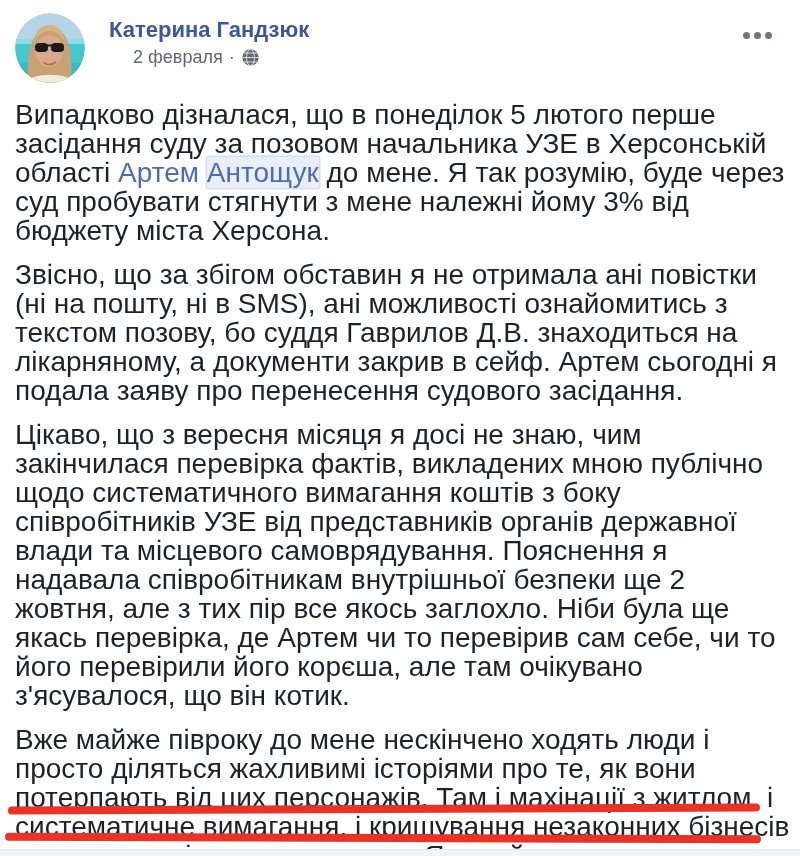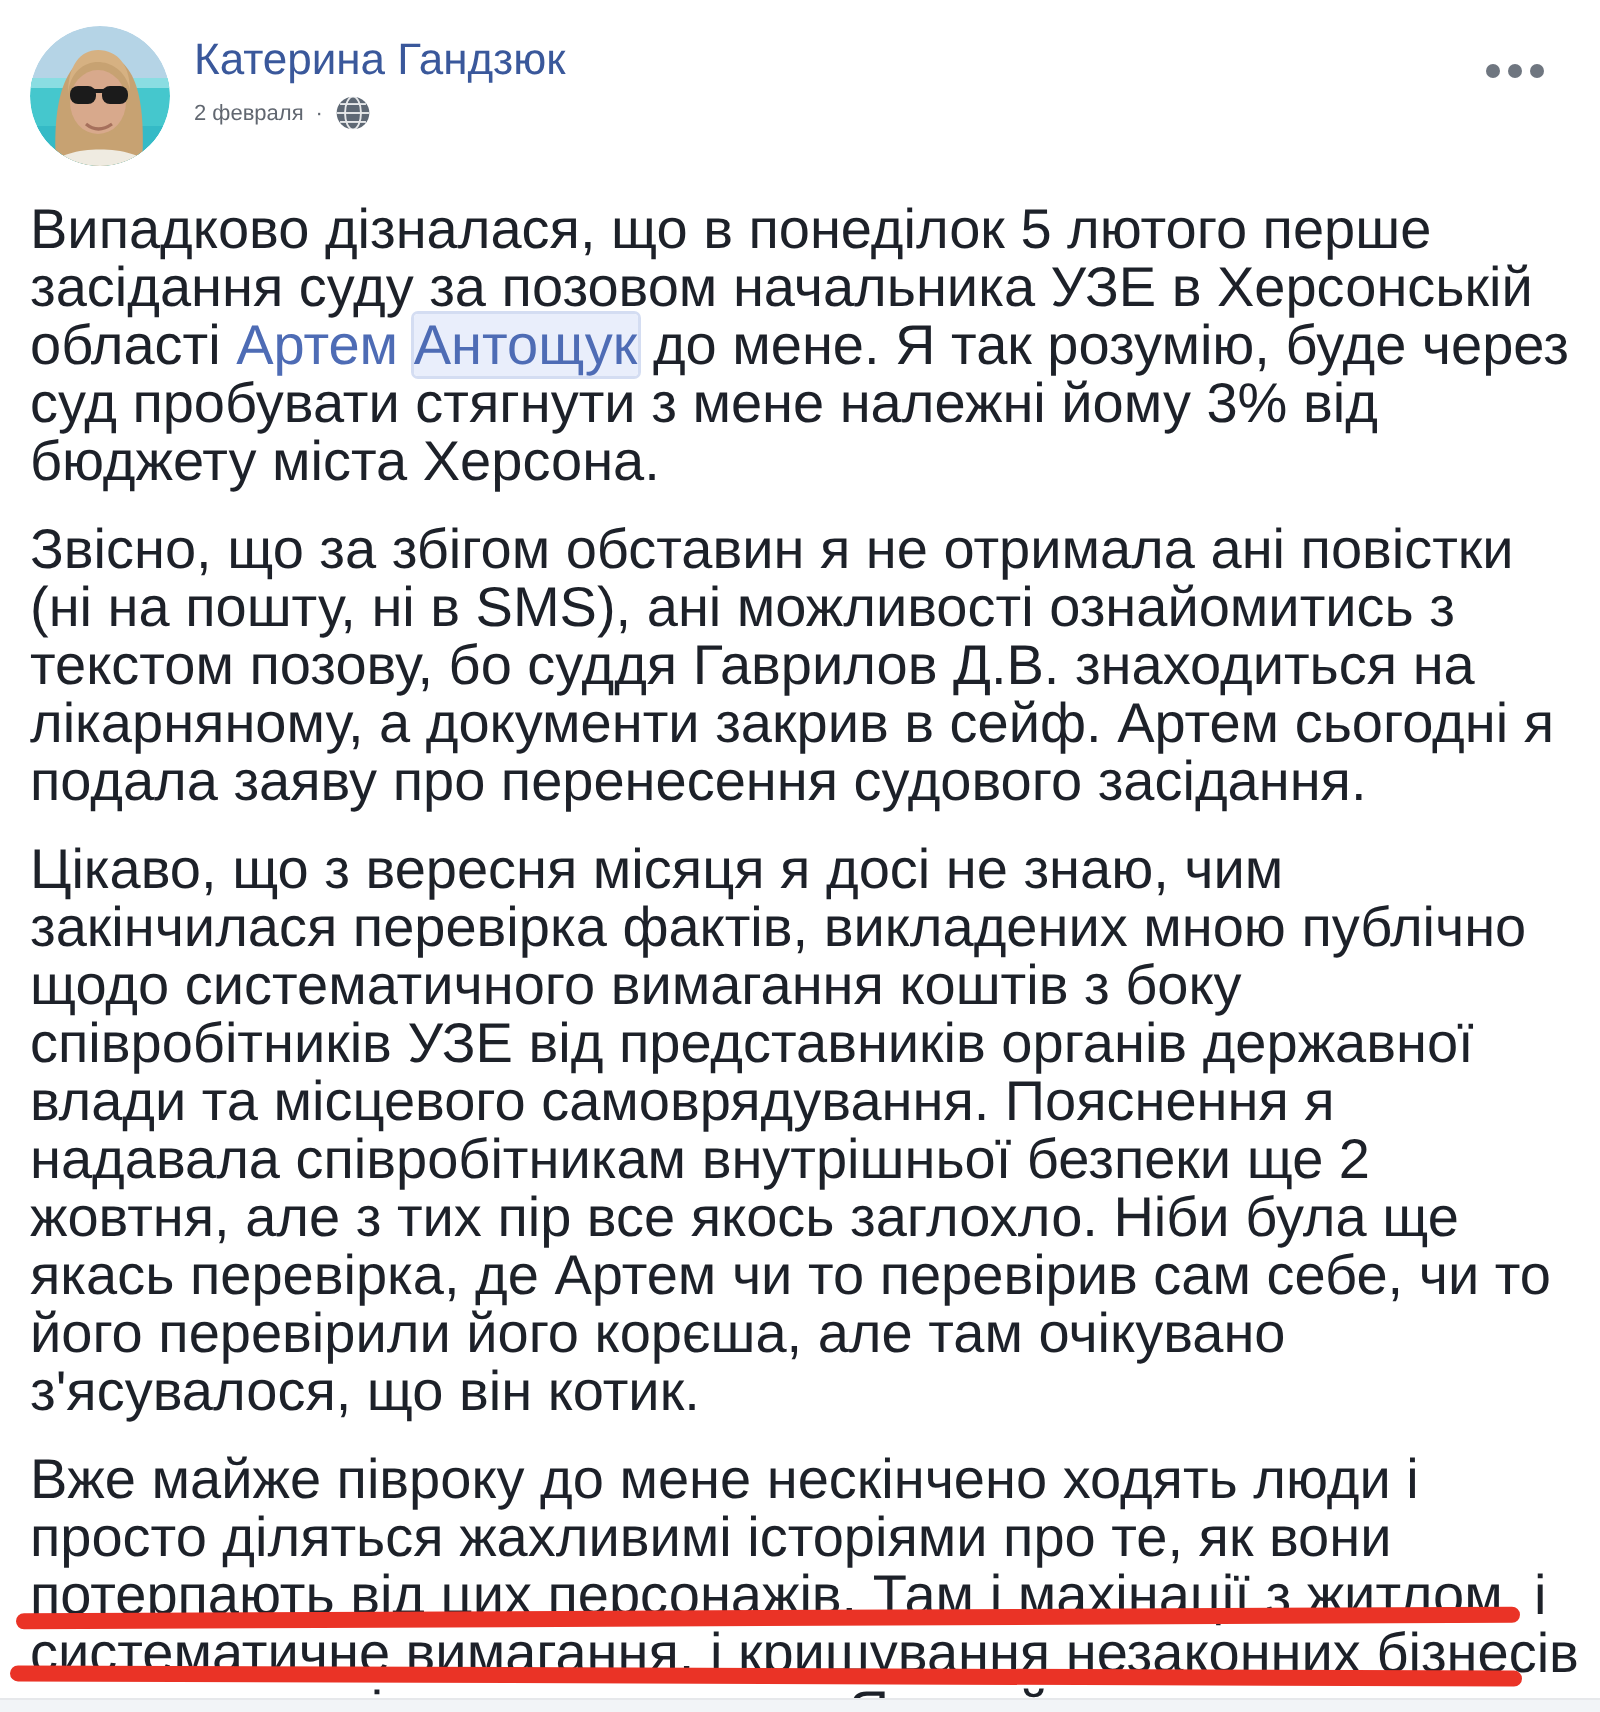--- a/index.html
+++ b/index.html
@@ -24,32 +24,34 @@
     overflow: hidden;
     flex: 0 0 70px;
     display: block;
     cursor: pointer;
   }
   .avatar svg { display: block; }
   .header-meta { margin-left: 12px; padding-top: 3px; }
   .author {
     display: inline-block;
     font-size: 22px;
-    font-weight: normal;
+    font-weight: bold;
     color: #3a589b;
     text-decoration: none;
     line-height: 28px;
     cursor: pointer;
+    margin-left: 12px;
   }
   .subline {
     display: flex;
     align-items: center;
     margin-top: 3px;
     color: #616770;
-    font-size: 11px;
+    font-size: 18px;
+    margin-left: 36px;
   }
   .date { color: #616770; text-decoration: none; cursor: pointer; }
   .dot { margin: 0 6px; color: #616770; }
   .globe { display: inline-flex; align-items: center; }
   .ellipsis {
     position: absolute;
     top: 28px; right: 24px;
     display: flex;
     gap: 4px;
     padding: 4px;

